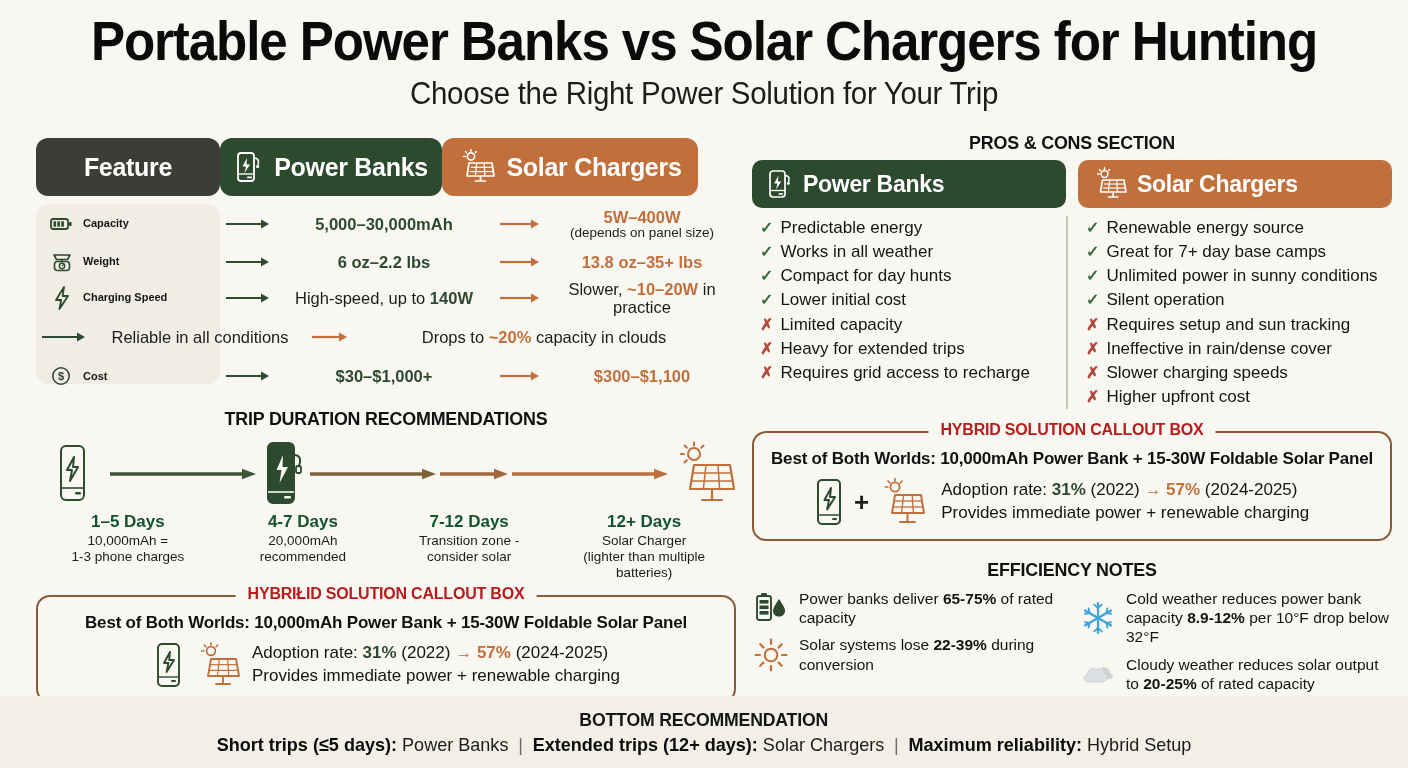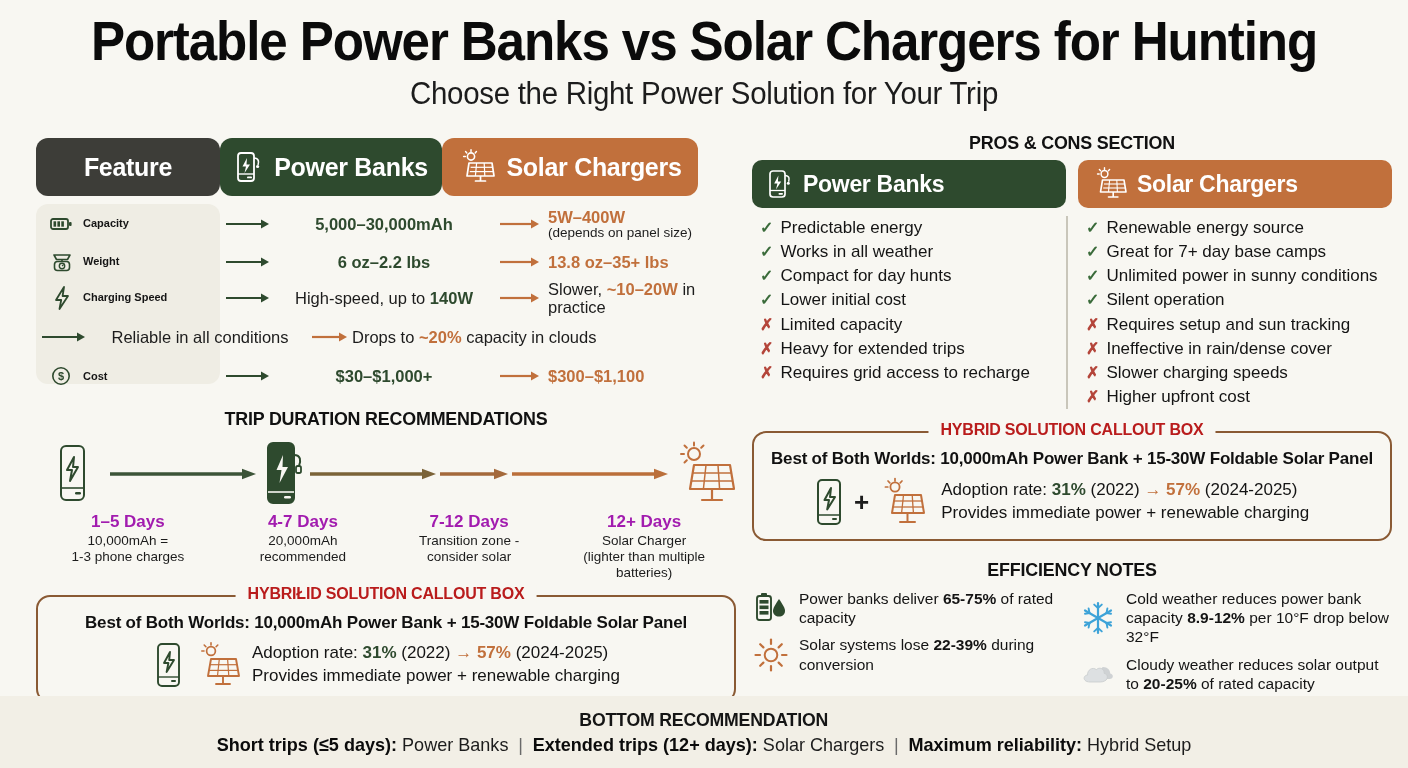--- a/index.html
+++ b/index.html
@@ -54,21 +54,21 @@
     width: 184px; display: flex; align-items: center; gap: 9px; padding-left: 14px;
   }
   .cell-feature .flabel { font-size: 11px; font-weight: bold; line-height: 1.04; }
   .cell-arrow { width: 56px; display: flex; align-items: center; justify-content: center; }
   .cell-pb {
     flex: 0 0 216px; text-align: center; font-size: 16.5px; font-weight: bold;
     color: #2E4A2E; line-height: 1.1;
   }
   .cell-pb.light { font-weight: normal; color: #1C1C1C; }
   .cell-sc {
-    flex: 1; font-size: 16.5px; font-weight: bold;
+    flex: 1; text-align: center; font-size: 16.5px; font-weight: bold;
     color: #C1703C; line-height: 1.1;
   }
   .cell-sc.light { font-weight: normal; color: #1C1C1C; }
   .sub-note { display: block; font-size: 13.5px; font-weight: normal; color: #1C1C1C; }
   .hl-o { color: #C1703C; font-weight: bold; }
   .hl-g { color: #2E4A2E; font-weight: bold; }
 
   .arrow { display: block; }
 
   
@@ -78,21 +78,21 @@
   }
 
   
   .trip-wrap { margin-top: 14px; }
   .trip-track {
     position: relative; height: 72px; margin-top: 8px;
     display: flex; align-items: center;
   }
   .trip-labels { display: flex; margin-top: 2px; }
   .trip-col { flex: 1; text-align: center; }
-  .trip-title { font-size: 17px; font-weight: bold; color: #a21caf; }
+  .trip-title { font-size: 17px; font-weight: bold; color: #14532d; }
   .trip-desc { font-size: 13.5px; line-height: 1.18; color: #1C1C1C; margin-top: 1px; }
 
   
   .pc-heads { display: flex; gap: 12px; margin-top: 6px; }
   .pc-head {
     flex: 1; height: 48px; border-radius: 10px; display: flex; align-items: center;
     gap: 9px; padding-left: 14px; color: #fff; font-weight: bold; font-size: 23px;
     letter-spacing: -0.3px;
   }
   .pc-head.pb { background: #2E4A2E; }

